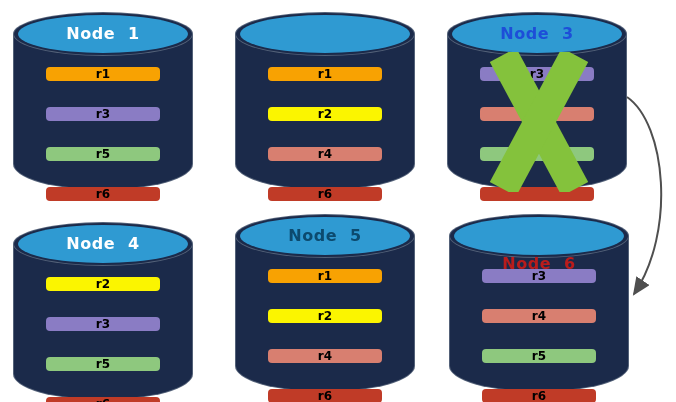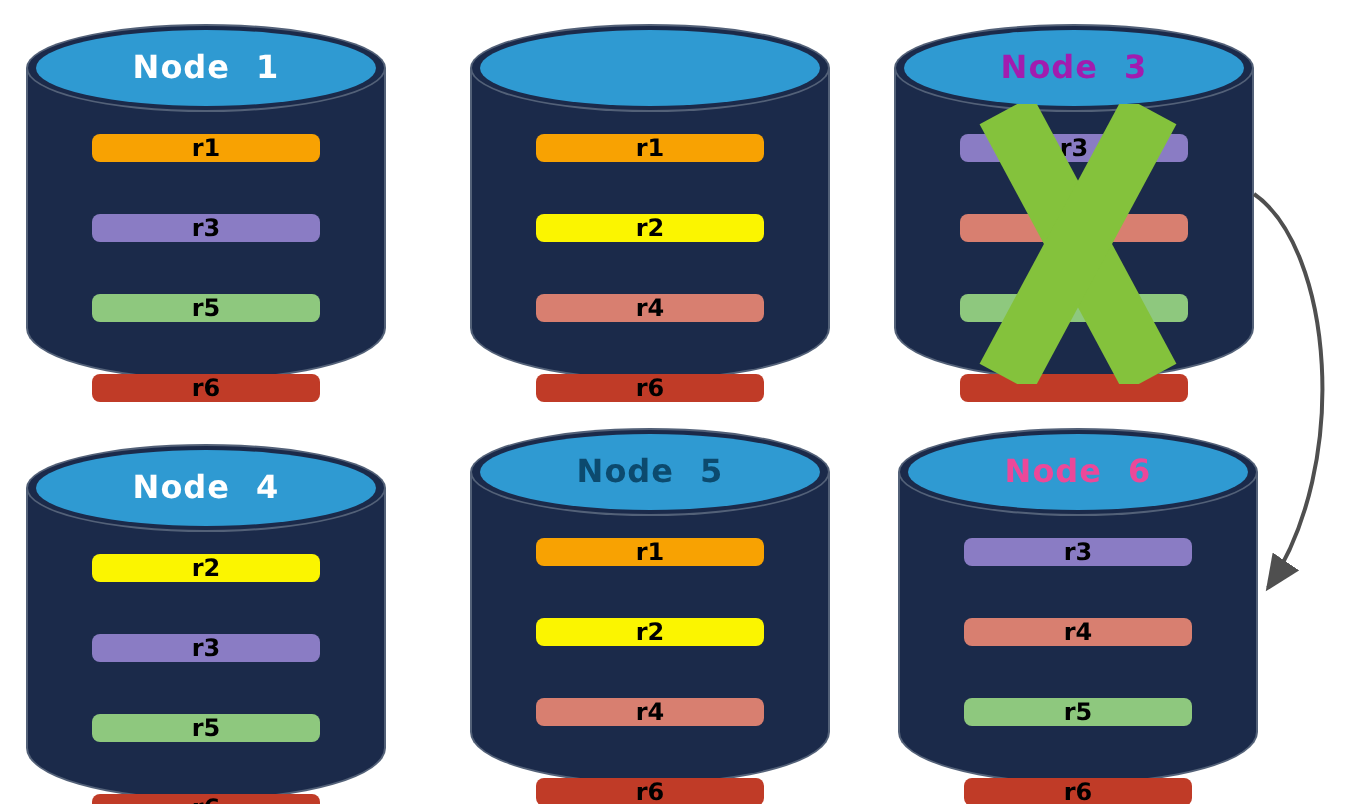--- a/index.html
+++ b/index.html
@@ -91,21 +91,21 @@
 
   <div class="bar" style="background: rgb(192, 59, 39); color: rgb(0, 0, 0);">r6</div>
 </div>
 
   </div>
 
   <div class="cylinder pos-2" style="--body: #1B2A4A; --cap: #2F9AD2;">
     <div class="cyl-body"></div>
     <div class="cyl-rim"></div>
     <div class="cyl-cap"></div>
-    <div class="cyl-title" style="color: #a21caf;">Node 3</div>
+    <div class="cyl-title" style="color: #1d4ed8;">Node 3</div>
     <div class="replicas">
   <div class="bar" style="background: rgb(138, 124, 196); color: rgb(0, 0, 0);">r3</div>
 
   <div class="bar" style="background: rgb(216, 127, 112); color: rgb(0, 0, 0);"></div>
 
   <div class="bar" style="background: rgb(142, 200, 126); color: rgb(0, 0, 0);"></div>
 
   <div class="bar" style="background: rgb(192, 59, 39); color: rgb(0, 0, 0);"></div>
 </div>
     <svg class="cross" viewBox="0 0 102 140" xmlns="http://www.w3.org/2000/svg">
@@ -145,21 +145,21 @@
 
   <div class="bar" style="background: rgb(192, 59, 39); color: rgb(0, 0, 0);">r6</div>
 </div>
 
   </div>
 
   <div class="cylinder pos-5" style="--body: #1B2A4A; --cap: #2F9AD2;">
     <div class="cyl-body"></div>
     <div class="cyl-rim"></div>
     <div class="cyl-cap"></div>
-    <div class="cyl-title" style="color: #ec4899;">Node 6</div>
+    <div class="cyl-title" style="color: #b91c1c; margin-top: 28px;">Node 6</div>
     <div class="replicas">
   <div class="bar" style="background: rgb(138, 124, 196); color: rgb(0, 0, 0);">r3</div>
 
   <div class="bar" style="background: rgb(216, 127, 112); color: rgb(0, 0, 0);">r4</div>
 
   <div class="bar" style="background: rgb(142, 200, 126); color: rgb(0, 0, 0);">r5</div>
 
   <div class="bar" style="background: rgb(192, 59, 39); color: rgb(0, 0, 0);">r6</div>
 </div>
 

